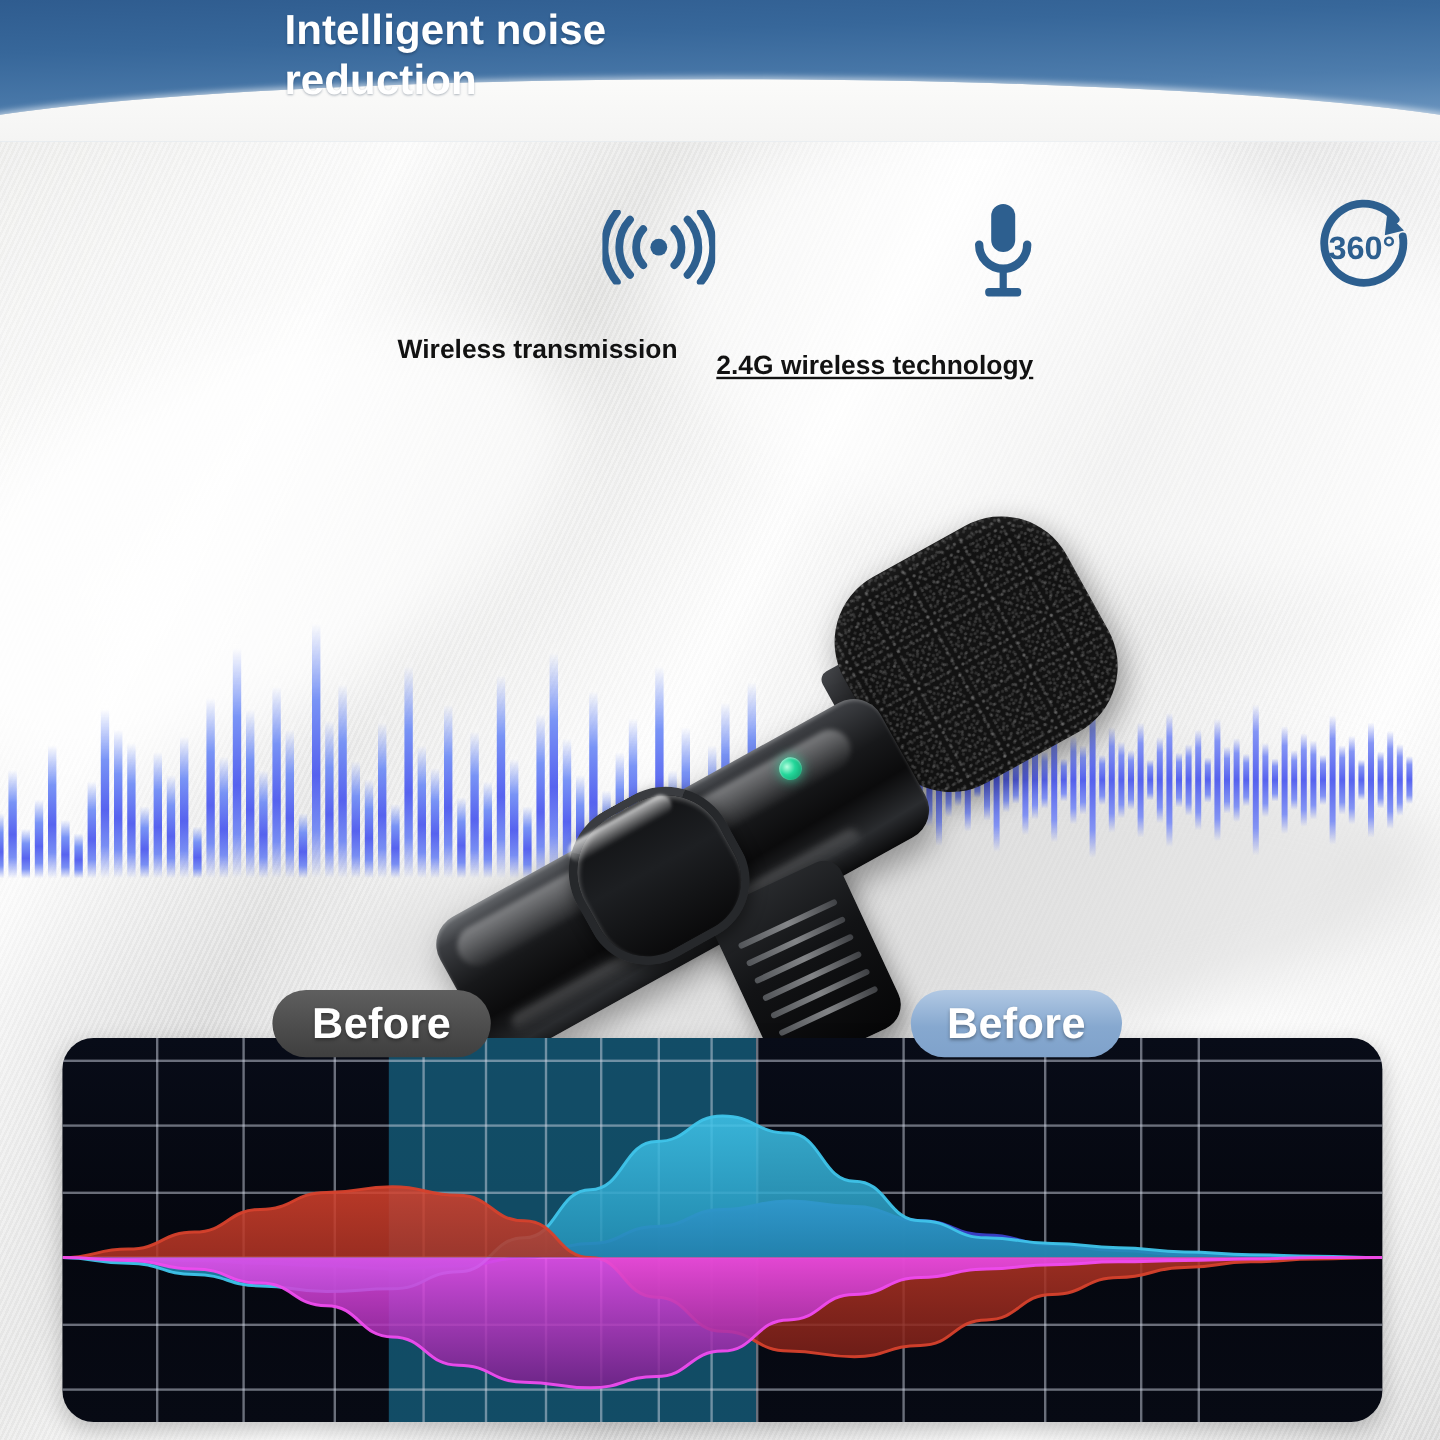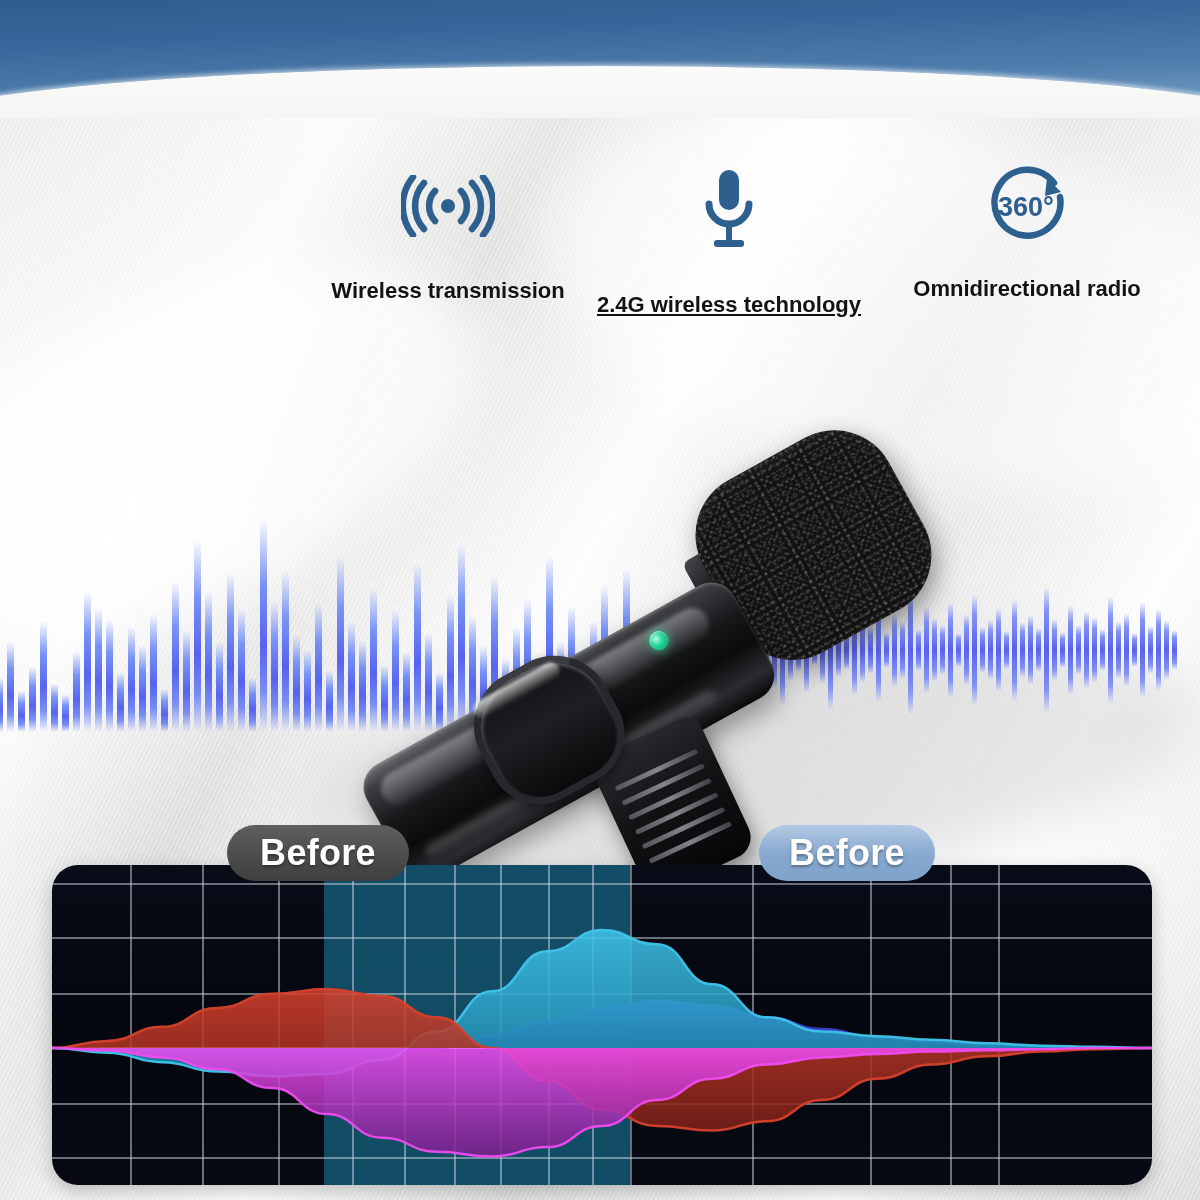--- a/index.html
+++ b/index.html
@@ -32,21 +32,21 @@
     box-shadow:0 -2px 5px rgba(255,255,255,.6);}
   .header-curve.c2{top:74px;background:linear-gradient(180deg,#ffffff 0%,#f1f1f0 100%);opacity:.9;}
   .htext{position:absolute;color:#ffffff;font-weight:bold;font-size:35px;line-height:41px;
     letter-spacing:.1px;text-shadow:0 1px 2px rgba(12,34,60,.33);}
   #h1{left:237px;top:5px;width:330px;}
   #h2{left:611px;top:5px;width:400px;}
 
   
   .features{position:absolute;left:0;top:140px;width:1200px;height:175px;}
   .feat{position:absolute;text-align:center;}
-  .feat .ico{height:96px;display:flex;align-items:center;justify-content:center;}
+  .feat .ico{height:96px;display:flex;align-items:center;justify-content:flex-end;}
   .feat .lbl{font-size:22px;font-weight:bold;color:#121212;white-space:nowrap;
     text-shadow:0 1px 1px rgba(255,255,255,.7);}
   #f1{left:28px;top:18px;width:290px;}
   #f2{left:300px;top:18px;width:296px;}
   #f3{left:590px;top:22px;width:278px;}
   #f4{left:872px;top:18px;width:310px;}
   #f1 .lbl,#f2 .lbl{margin-top:24px;}
   #f3 .lbl{margin-top:34px;text-decoration:underline;}
   #f4 .lbl{margin-top:22px;}
 
@@ -127,20 +127,21 @@
 
   <div class="fabric"></div>
   <div class="fold" style="left:-120px;top:300px;width:620px;height:300px;background:rgba(255,255,255,.75);transform:rotate(-24deg);"></div>
   <div class="fold" style="left:540px;top:120px;width:760px;height:360px;background:rgba(255,255,255,.6);transform:rotate(12deg);"></div>
   <div class="fold" style="left:300px;top:640px;width:900px;height:240px;background:rgba(214,214,214,.55);transform:rotate(-6deg);"></div>
 
   <div class="header">
     <div class="header-bg"></div>
     <div class="header-curve c2"></div>
     <div class="header-curve"></div>
+    <div class="htext" id="h1">Intelligent noise reduction</div>
   </div>
 
   <div class="features">
 
 
     <div class="feat" id="f2">
       <div class="ico">
         <svg width="94" height="62" viewBox="0 0 94 62" aria-hidden="true">
           <g fill="none" stroke="#2d5f8f" stroke-width="6.5" stroke-linecap="round">
             <path d="M34 16 a22 22 0 0 0 0 30"></path>
@@ -169,21 +170,20 @@
     </div>
 
     <div class="feat" id="f4">
       <div class="ico">
         <svg width="92" height="92" viewBox="0 0 92 92" aria-hidden="true">
           <path d="M73 23 a33 33 0 1 0 6 14" fill="none" stroke="#2d5f8f" stroke-width="6.5" stroke-linecap="round"></path>
           <path d="M66 18 L80 32 L64 36 Z" fill="#2d5f8f"></path>
           <text x="45" y="56" font-family="Liberation Sans, sans-serif" font-size="27" font-weight="bold" fill="#2d5f8f" text-anchor="middle">360°</text>
         </svg>
       </div>
-      <div class="lbl">Omnidirectional radio</div>
     </div>
   </div>
 
   <div class="wave-left" id="waveLeft">
       <i style="height: 58px;"></i>
       <i style="height: 96px;"></i>
       <i style="height: 44px;"></i>
       <i style="height: 70px;"></i>
       <i style="height: 118px;"></i>
       <i style="height: 52px;"></i>

